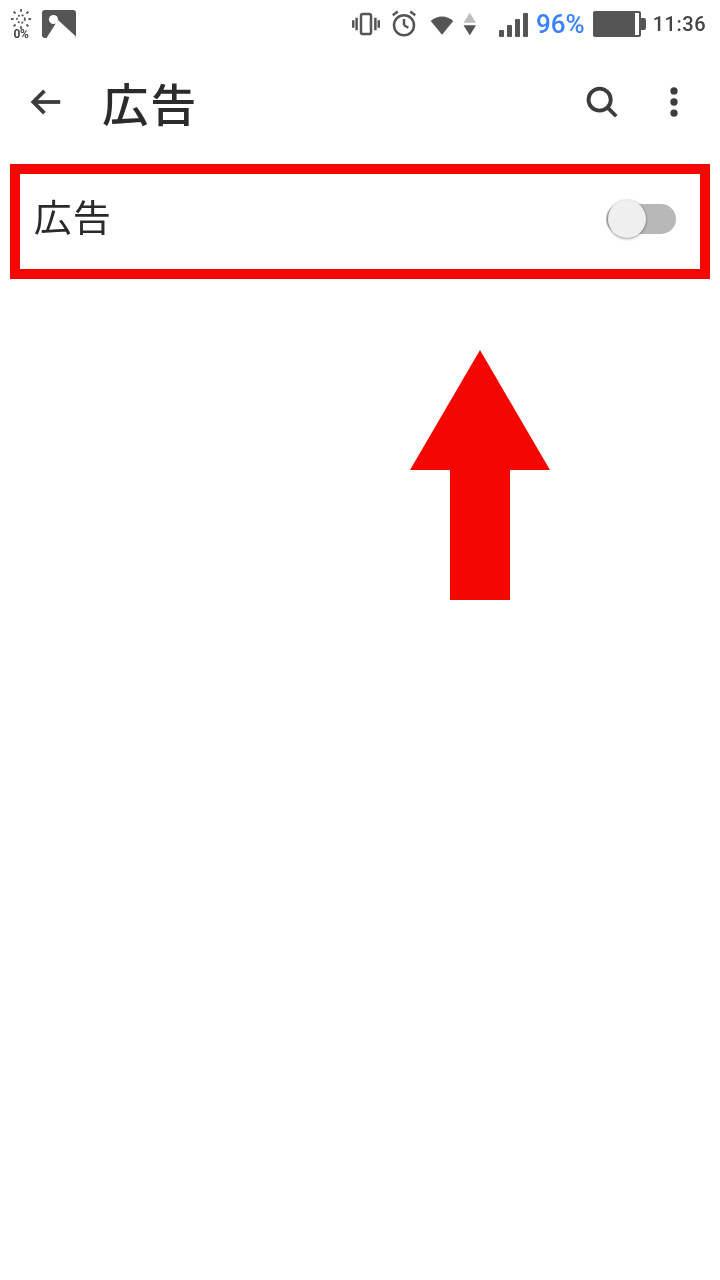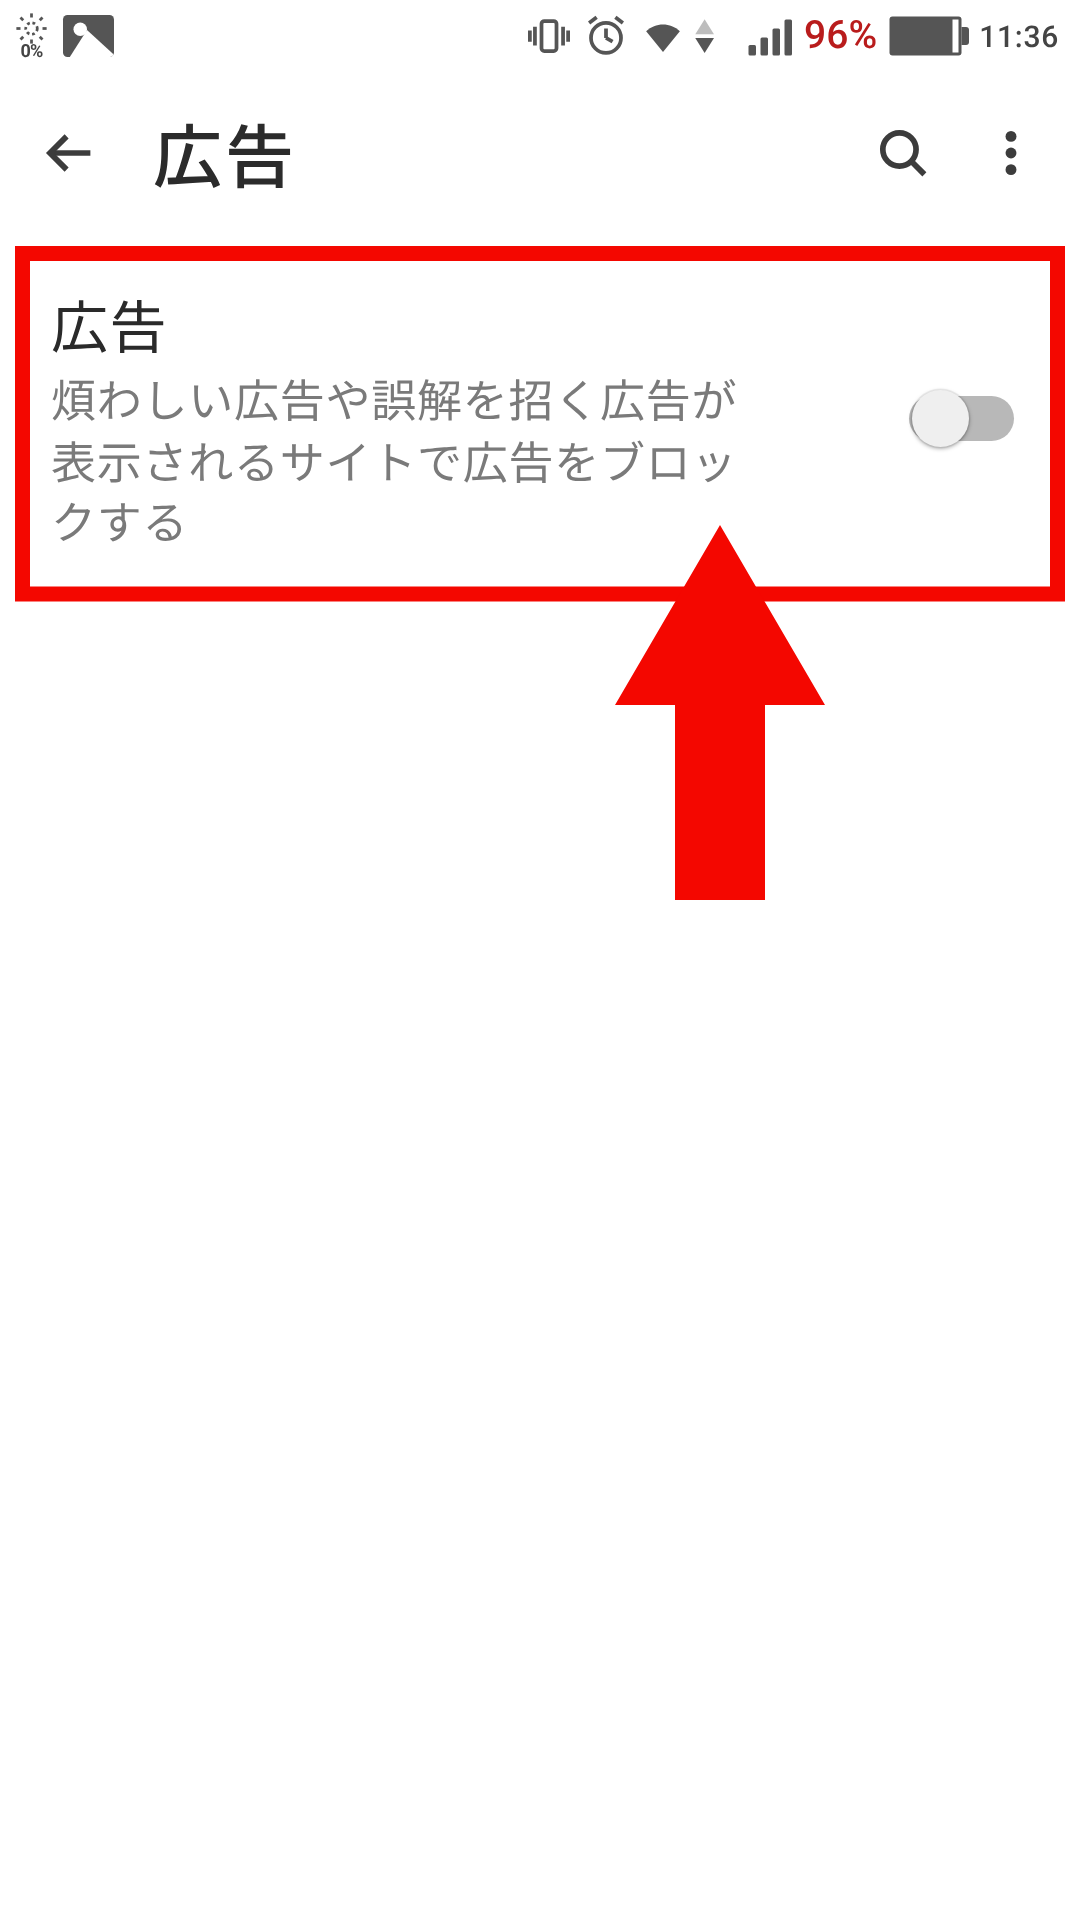--- a/index.html
+++ b/index.html
@@ -40,21 +40,21 @@
     .pic-icon::after{
       content:""; position:absolute; bottom:-4px; left:2px; width:0; height:0;
       border-left:14px solid transparent; border-right:24px solid transparent; border-bottom:22px solid #fff;
     }
     .sr-icon { display:inline-flex; align-items:center; justify-content:center; }
     .sr-icon svg { width:30px; height:30px; fill:#555; stroke:#555; }
     .signal { display:flex; align-items:flex-end; gap:3px; height:26px; }
     .signal span { width:5px; background:#555; border-radius:1px; }
     .signal span:nth-child(1){height:7px;} .signal span:nth-child(2){height:12px;}
     .signal span:nth-child(3){height:18px;} .signal span:nth-child(4){height:24px;}
-    .batt-pct { font-size:26px; color:#b91c1c; }
+    .batt-pct { font-size:26px; color:#3b82f6; }
     .battery {
       width:48px; height:26px; background:#555; border-radius:2px; position:relative;
     }
     .battery::after{ content:""; position:absolute; right:-5px; top:7px; width:5px; height:12px; background:#555; border-radius:0 2px 2px 0;}
     .battery .fill { position:absolute; right:2px; top:2px; bottom:2px; width:4px; background:#fff;}
     .clock { font-size:20px; color:#444; margin-left:4px; letter-spacing:0.5px;}
 
     
     .app-bar {
       height: 108px;
@@ -216,21 +216,20 @@
         <circle cx="12" cy="12" r="2.3"></circle>
         <circle cx="12" cy="19" r="2.3"></circle>
       </svg>
     </button>
   </div>
 
   <div class="highlight-box">
     <div class="setting-row">
       <div class="setting-text">
         <div class="setting-title">広告</div>
-        <div class="setting-sub">煩わしい広告や誤解を招く広告が表示されるサイトで広告をブロックする</div>
       </div>
       <div class="switch" role="switch" aria-checked="false">
         <div class="track"></div>
         <div class="thumb"></div>
       </div>
     </div>
   </div>
 
   <div class="arrow-wrap">
     <svg width="140" height="260" viewBox="0 0 140 260">

